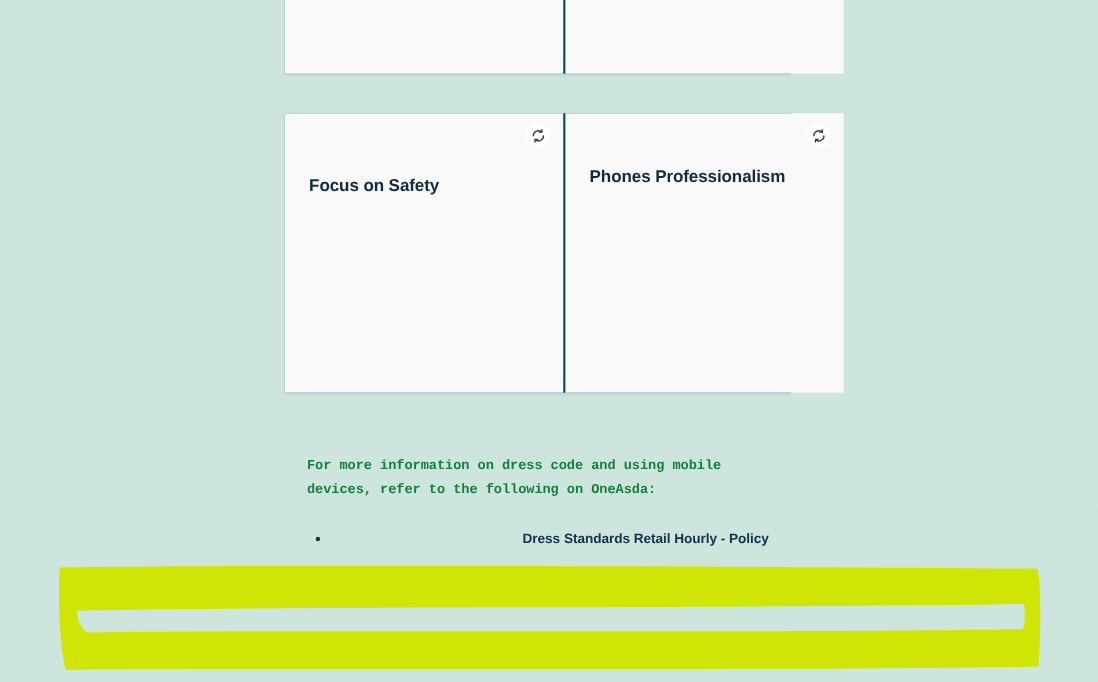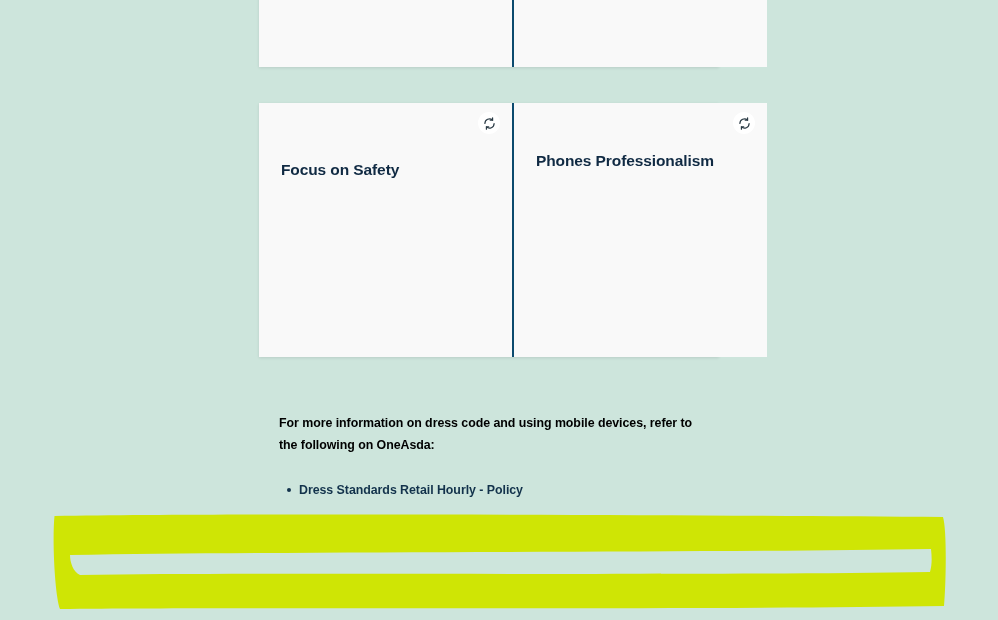--- a/index.html
+++ b/index.html
@@ -95,30 +95,32 @@
 
   
   .prose {
     position: absolute;
     left: 279px;
     top: 412px;
     width: 420px;
   }
   .prose p {
     margin: 0;
-    color: #000000;
+    color: #15803d;
     font-size: 12.4px;
     font-weight: bold;
     line-height: 1.78;
     letter-spacing: -0.05px;
+    font-family: Liberation Mono, monospace;
   }
   .prose ul {
     margin: 26px 0 0 0;
     padding-left: 20px;
     list-style: none;
+    text-align: right;
   }
   .prose li {
     position: relative;
     color: #12324b;
     font-size: 12.4px;
     font-weight: bold;
     line-height: 1.4;
     letter-spacing: -0.05px;
     margin-bottom: 17px;
   }

